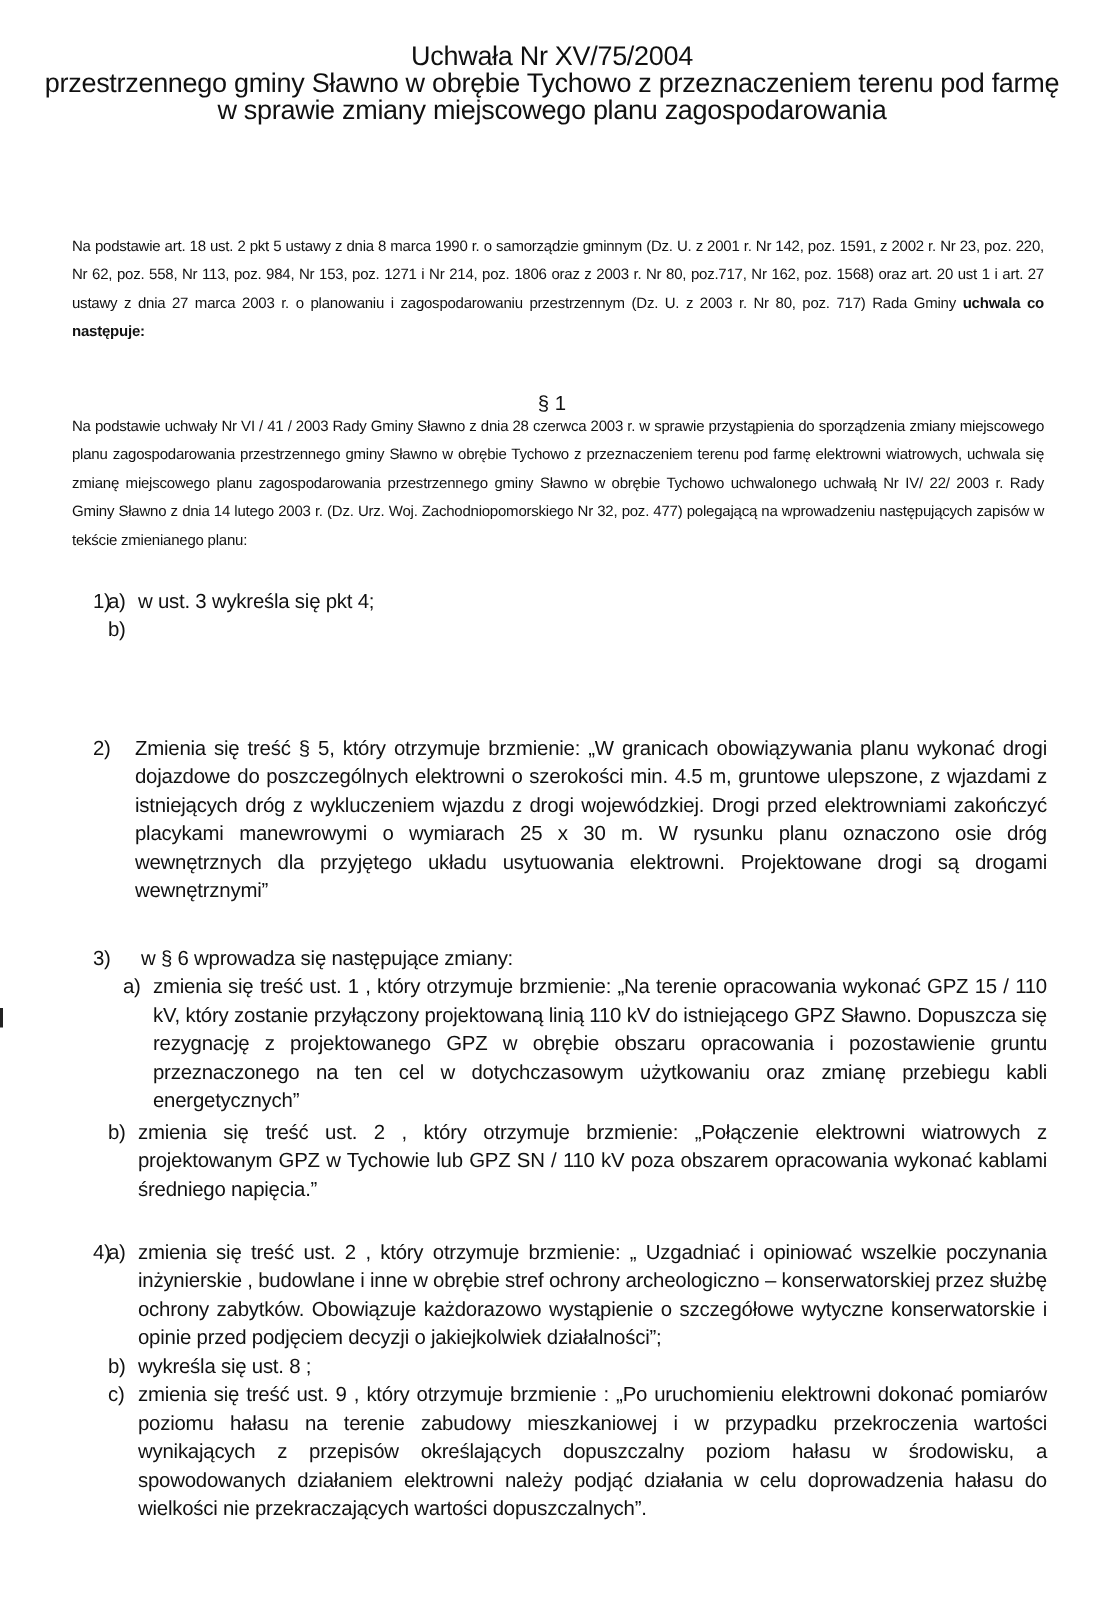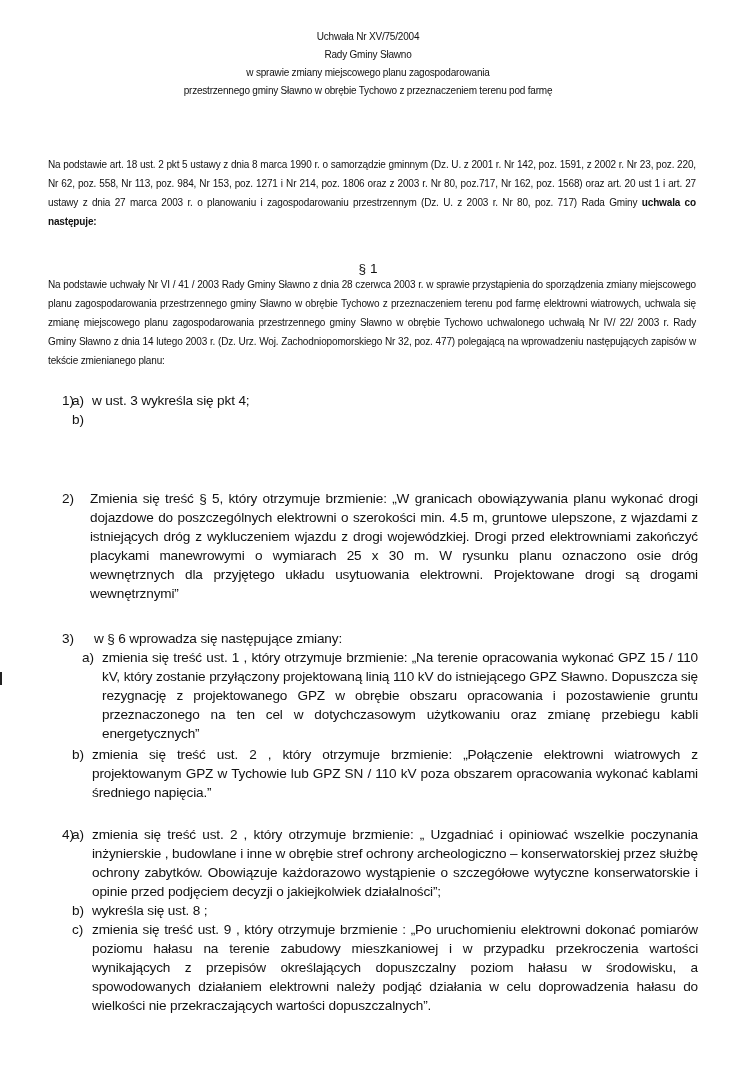--- a/index.html
+++ b/index.html
@@ -1,20 +1,20 @@
 <!DOCTYPE html>
 <html><head>
 <meta charset="utf-8">
 <style>
   html, body { margin: 0; padding: 0; background: #ffffff; }
   body { width: 736px; height: 1080px; position: relative; overflow: hidden;
          font-family: "Liberation Sans", "DejaVu Sans", sans-serif; color: #111; }
   .page { position: absolute; left: 0; top: 0; width: 736px; height: 1080px; }
   .header { position: absolute; left: 0; top: 28px; width: 736px; text-align: center;
-            font-size: 10px; line-height: 18px; letter-spacing: -0.2px; }
+            font-size: 18px; line-height: 18px; letter-spacing: -0.2px; }
   .header div { white-space: nowrap; }
   .para { position: absolute; left: 48px; width: 648px; font-size: 10px; line-height: 19px;
           text-align: justify; text-align-last: left; letter-spacing: -0.15px; }
   .intro { top: 155px; }
   .section-mark { position: absolute; left: 0; top: 261px; width: 736px; text-align: center;
                   font-size: 13.6px; }
   .p1 { top: 275px; }
   b { font-weight: bold; }
   .list { position: absolute; left: 62px; width: 636px; font-size: 13.6px; line-height: 19px;
           letter-spacing: -0.15px; }
@@ -28,23 +28,22 @@
   .l4 { top: 825px; }
   .artifact { position: absolute; left: 0; top: 672px; width: 2px; height: 13px; background: #222; }
 </style>
 </head>
 <body>
 
 <div class="page">
 
   <div class="header">
     <div>Uchwała Nr XV/75/2004</div>
-    <div>Rady Gminy Sławno</div>
+    <div>przestrzennego gminy Sławno w obrębie Tychowo z przeznaczeniem terenu pod farmę</div>
     <div>w sprawie zmiany miejscowego planu zagospodarowania</div>
-    <div>przestrzennego gminy Sławno w obrębie Tychowo z przeznaczeniem terenu pod farmę</div>
   </div>
 
   <div class="para intro"><span>Na podstawie art. 18 ust. 2 pkt 5 ustawy z dnia 8 marca 1990 r. o samorządzie gminnym (Dz. U. z 2001 r. Nr 142, poz. 1591, z 2002 r. Nr 23, poz. 220, Nr 62, poz. 558, Nr 113, poz. 984, Nr 153, poz. 1271 i Nr 214, poz. 1806 oraz z 2003 r. Nr 80, poz.717, Nr 162, poz. 1568) oraz art. 20 ust 1 i art. 27 ustawy z dnia 27 marca 2003 r. o planowaniu i zagospodarowaniu przestrzennym (Dz. U. z 2003 r. Nr 80, poz. 717) Rada Gminy </span><b>uchwala co następuje:</b></div>
 
   <div class="section-mark">§ 1</div>
 
   <div class="para p1">Na podstawie uchwały Nr VI / 41 / 2003 Rady Gminy Sławno z dnia 28 czerwca 2003 r. w sprawie przystąpienia do sporządzenia zmiany miejscowego planu zagospodarowania przestrzennego gminy Sławno w obrębie Tychowo z przeznaczeniem terenu pod farmę elektrowni wiatrowych, uchwala się zmianę miejscowego planu zagospodarowania przestrzennego gminy Sławno w obrębie Tychowo uchwalonego uchwałą Nr IV/ 22/ 2003 r. Rady Gminy Sławno z dnia 14 lutego 2003 r. (Dz. Urz. Woj. Zachodniopomorskiego Nr 32, poz. 477) polegającą na wprowadzeniu następujących zapisów w tekście zmienianego planu:</div>
 
   <div class="list l1">
     <div class="item">

